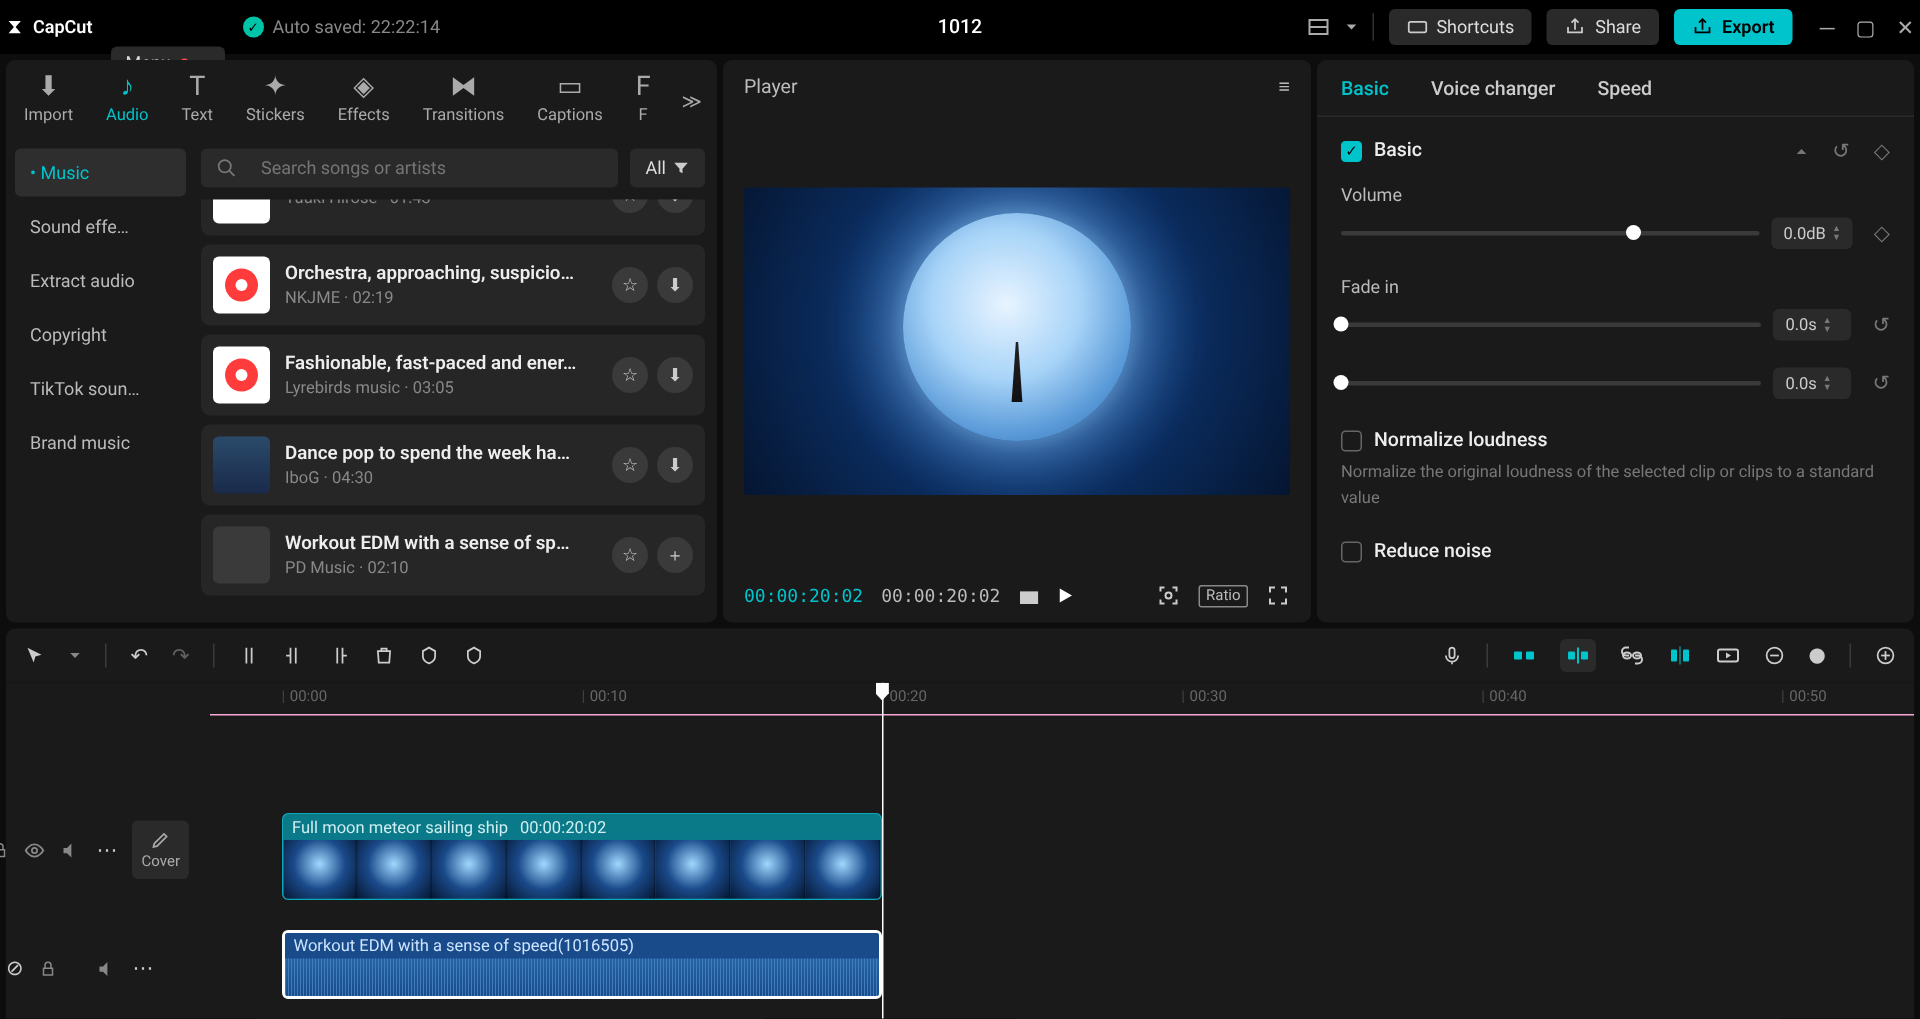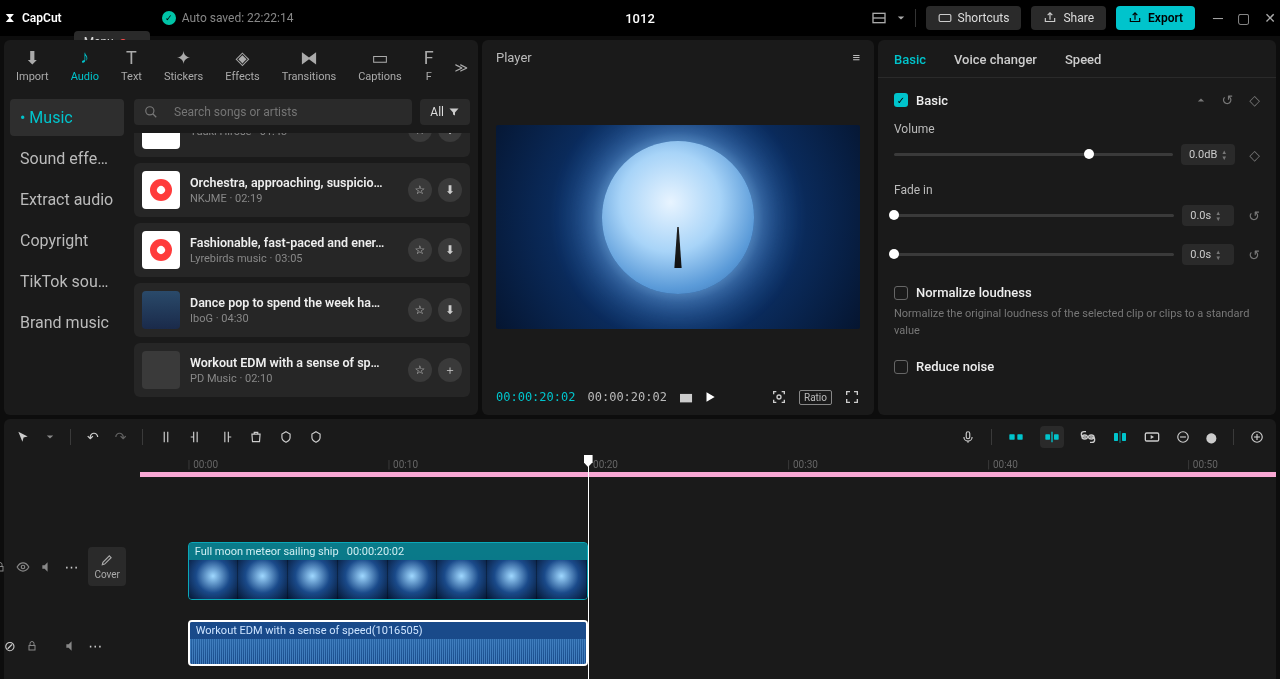--- a/index.html
+++ b/index.html
@@ -20,21 +20,21 @@
 
 .main-row { display:flex; height:383px; padding:4px; gap:4px; }
 .panel-left { width:474px; background:#1a1a1a; border-radius:6px; display:flex; flex-direction:column; }
 .media-tabs { display:flex; align-items:center; padding:6px 12px 0; gap:22px; position:relative; }
 .mtab { display:flex; flex-direction:column; align-items:center; gap:2px; cursor:pointer; color:#aaa; font-size:11px; padding-bottom:8px; }
 .mtab.active { color:#00c4cc; }
 .mtab-ic { font-size:18px; height:22px; display:flex; align-items:center; }
 .mtab-arrows { position:absolute; right:10px; color:#aaa; cursor:pointer; top:20px; }
 .media-body { flex:1; display:flex; overflow:hidden; }
 .side-cat { width:126px; padding:8px 6px; display:flex; flex-direction:column; gap:4px; }
-.cat-item { padding:9px 10px; border-radius:4px; cursor:pointer; color:#bbb; font-size:16px; white-space:nowrap; overflow:hidden; text-overflow:ellipsis; }
+.cat-item { padding:9px 10px; border-radius:4px; cursor:pointer; color:#bbb; font-size:12px; white-space:nowrap; overflow:hidden; text-overflow:ellipsis; }
 .cat-item.active { background:#2e2e2e; color:#00c4cc; }
 .song-area { flex:1; display:flex; flex-direction:column; padding:8px 8px 0 4px; overflow:hidden; }
 .search-row { display:flex; gap:8px; margin-bottom:8px; }
 .search-box { flex:1; background:#2a2a2a; border-radius:4px; display:flex; align-items:center; padding:6px 10px; gap:16px; color:#777; }
 .search-box input { background:none; border:none; outline:none; color:#ddd; flex:1; font-size:12px; }
 .filter-btn { background:#2a2a2a; padding:6px 10px; border-radius:4px; display:flex; align-items:center; gap:4px; font-size:12px; cursor:pointer; color:#ddd; }
 .song-list { flex:1; overflow-y:auto; display:flex; flex-direction:column; gap:6px; }
 .song-item { background:#262626; border-radius:6px; display:flex; align-items:center; padding:8px; gap:10px; }
 .song-thumb { width:38px; height:38px; border-radius:4px; background:#fff; display:flex; align-items:center; justify-content:center; flex-shrink:0; }
 .song-info { flex:1; min-width:0; }
@@ -83,21 +83,21 @@
 .tb-ic.active { background:#2a2a2a; padding:4px; border-radius:4px; }
 
 .timeline { height:230px; background:#1a1a1a; margin:0 4px 4px; border-radius:0 0 6px 6px; display:flex; }
 .tl-left { width:136px; display:flex; flex-direction:column; }
 .tl-ruler-sp { height:22px; }
 .tl-track-ctrl { flex:1; display:flex; align-items:center; justify-content:flex-end; gap:10px; padding-right:10px; color:#888; }
 .tl-track-ctrl.video { height:88px; }
 .tl-track-ctrl.audio { height:56px; }
 .cover-btn { display:flex; flex-direction:column; align-items:center; gap:2px; color:#aaa; font-size:10px; cursor:pointer; padding:6px; border-radius:4px; background:#2a2a2a; margin-right:4px; }
 .tl-main { flex:1; position:relative; overflow:hidden; }
-.ruler { height:22px; position:relative; border-bottom:5px solid #f9a8d4; }
+.ruler { height:22px; position:relative; border-bottom:1px solid #f9a8d4; }
 .ruler-tick { position:absolute; top:4px; color:#666; font-size:10px; }
 .ruler-tick::before { content:'|'; margin-right:3px; color:#444; }
 .playhead { position:absolute; top:0; bottom:0; width:1px; background:#fff; z-index:10; }
 .playhead::before { content:''; position:absolute; top:0; left:-4px; width:9px; height:12px; background:#fff; clip-path:polygon(0 0,100% 0,100% 60%,50% 100%,0 60%); }
 .tracks { position:relative; }
 .vtrack { height:88px; position:relative; display:flex; align-items:center; }
 .atrack { height:56px; position:relative; display:flex; align-items:center; }
 .clip { position:absolute; height:58px; border-radius:4px; overflow:hidden; }
 .clip.video { background:linear-gradient(#0a7a8a,#0a6a7a); border:1px solid #0aa8b8; top:15px; }
 .clip-hd { background:rgba(10,122,138,0.9); padding:2px 6px; font-size:11px; color:#cfeef2; display:flex; gap:8px; }

